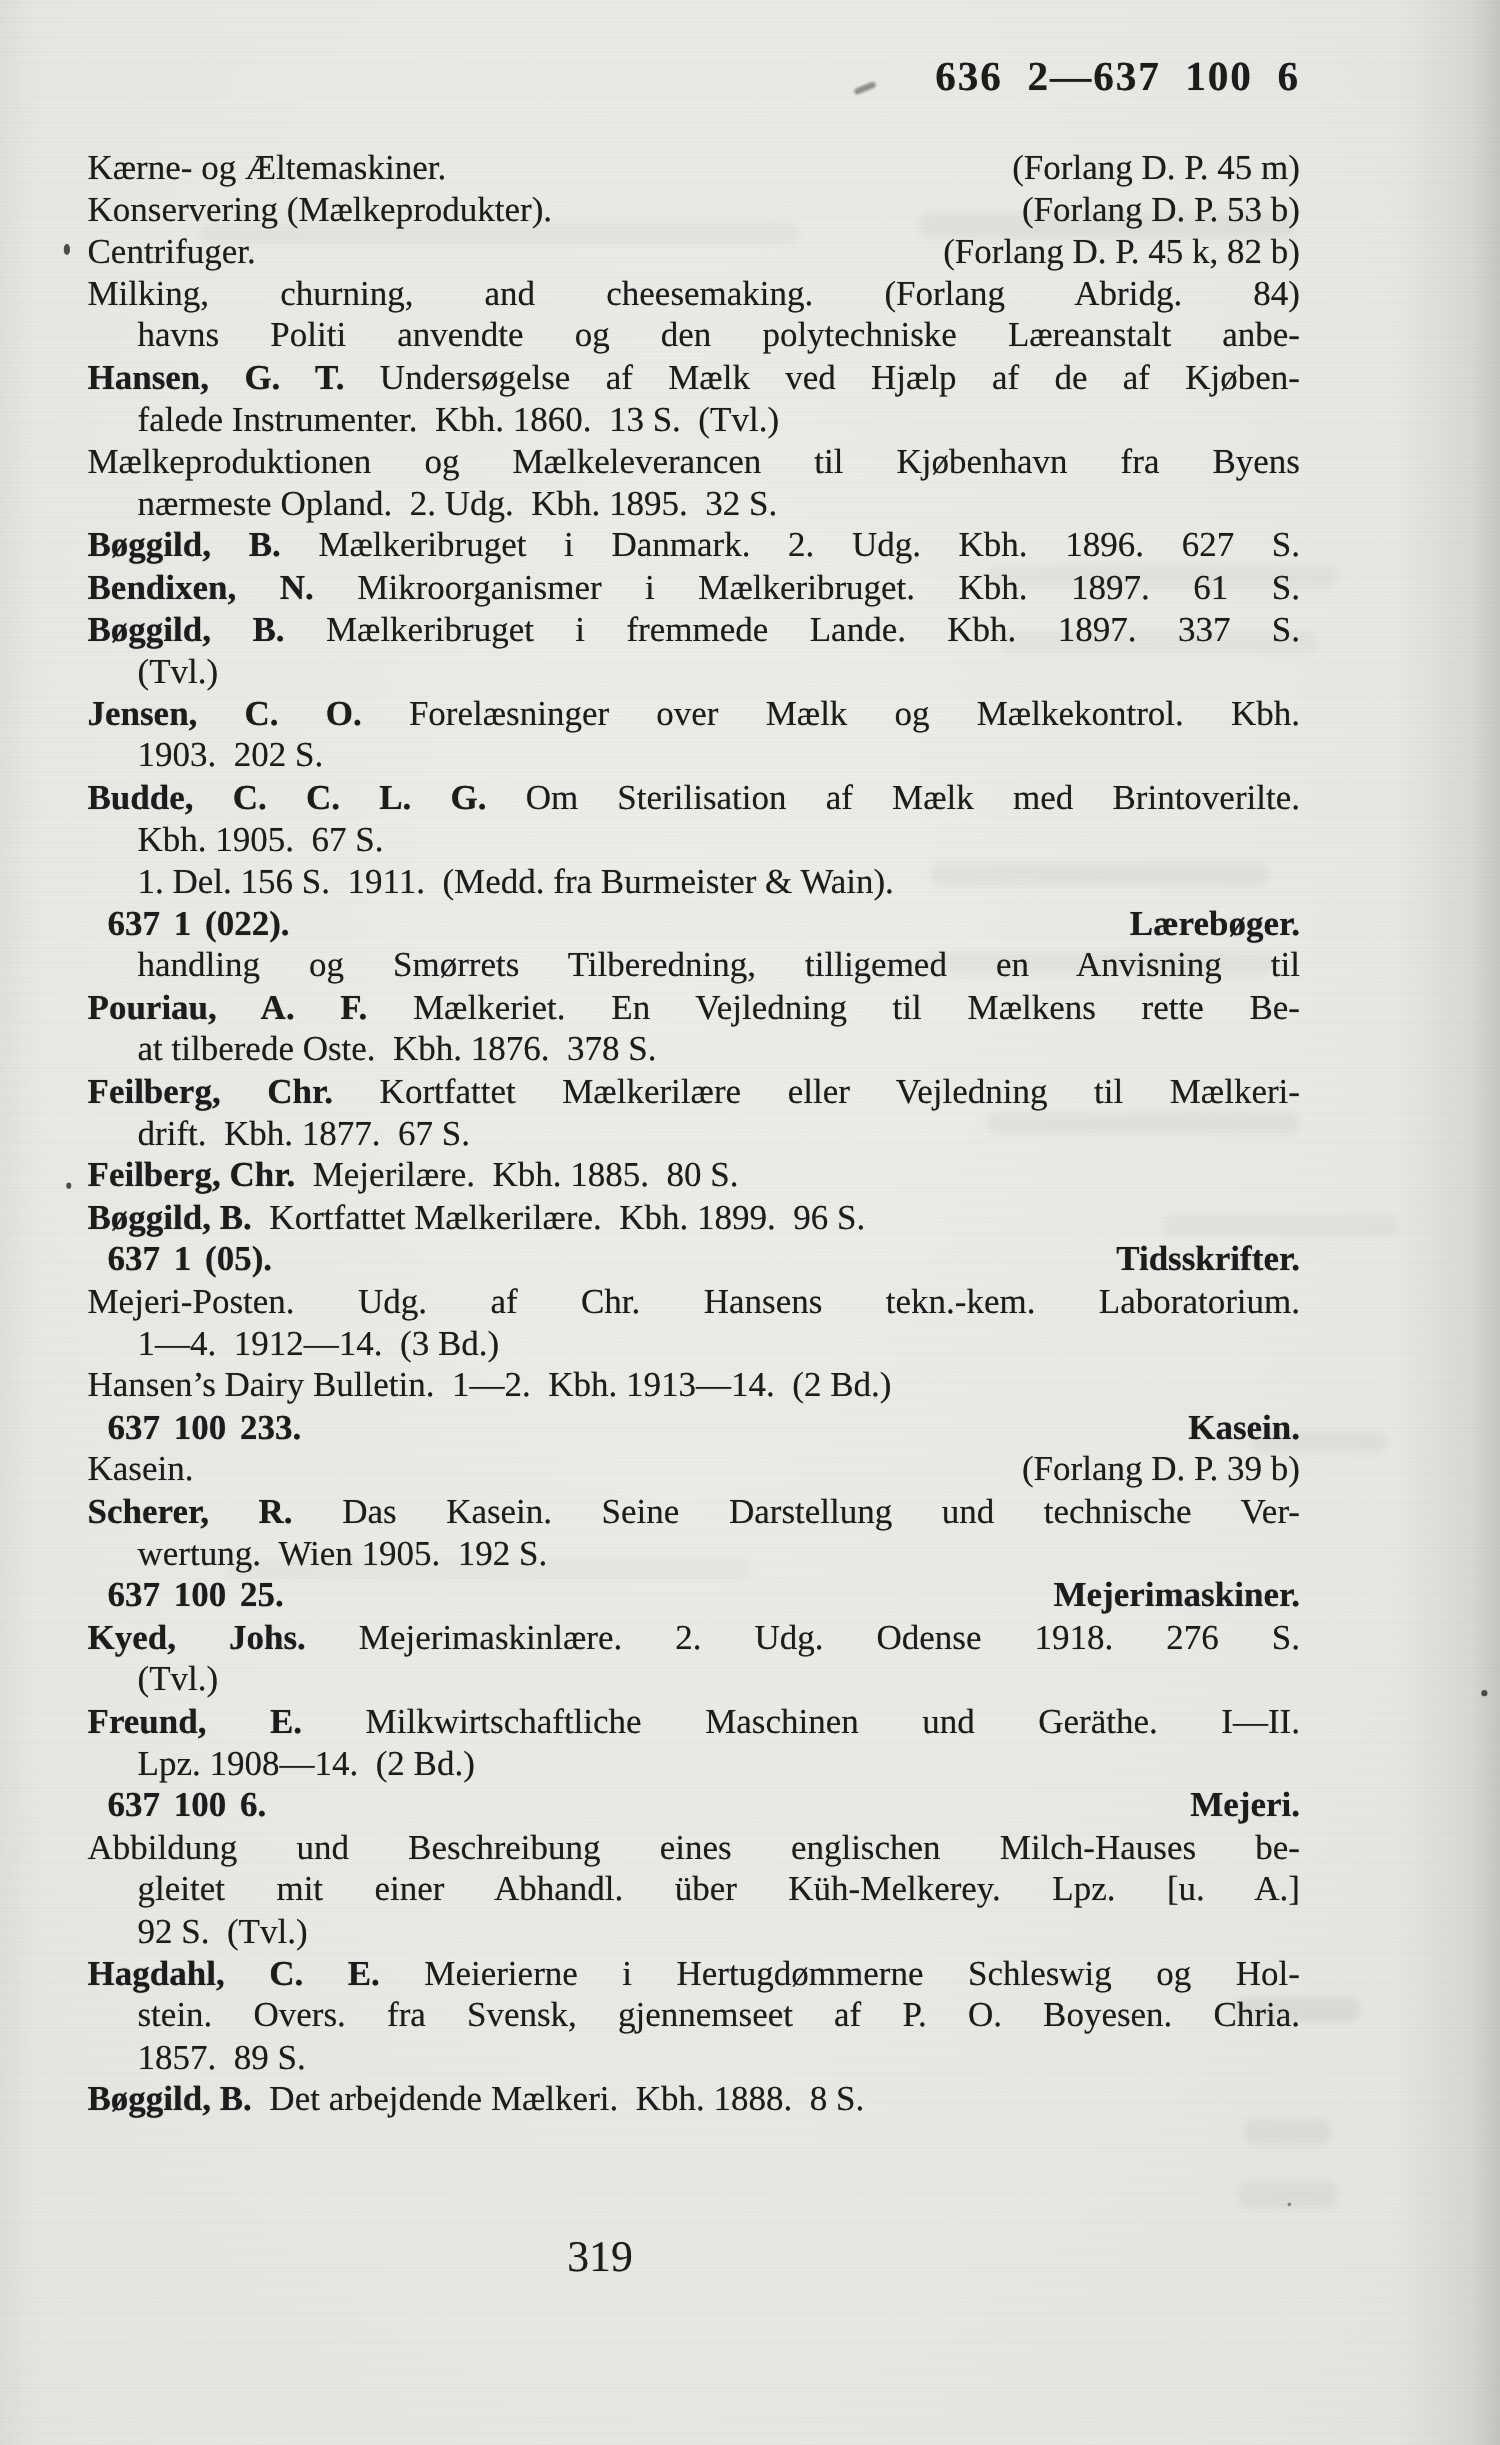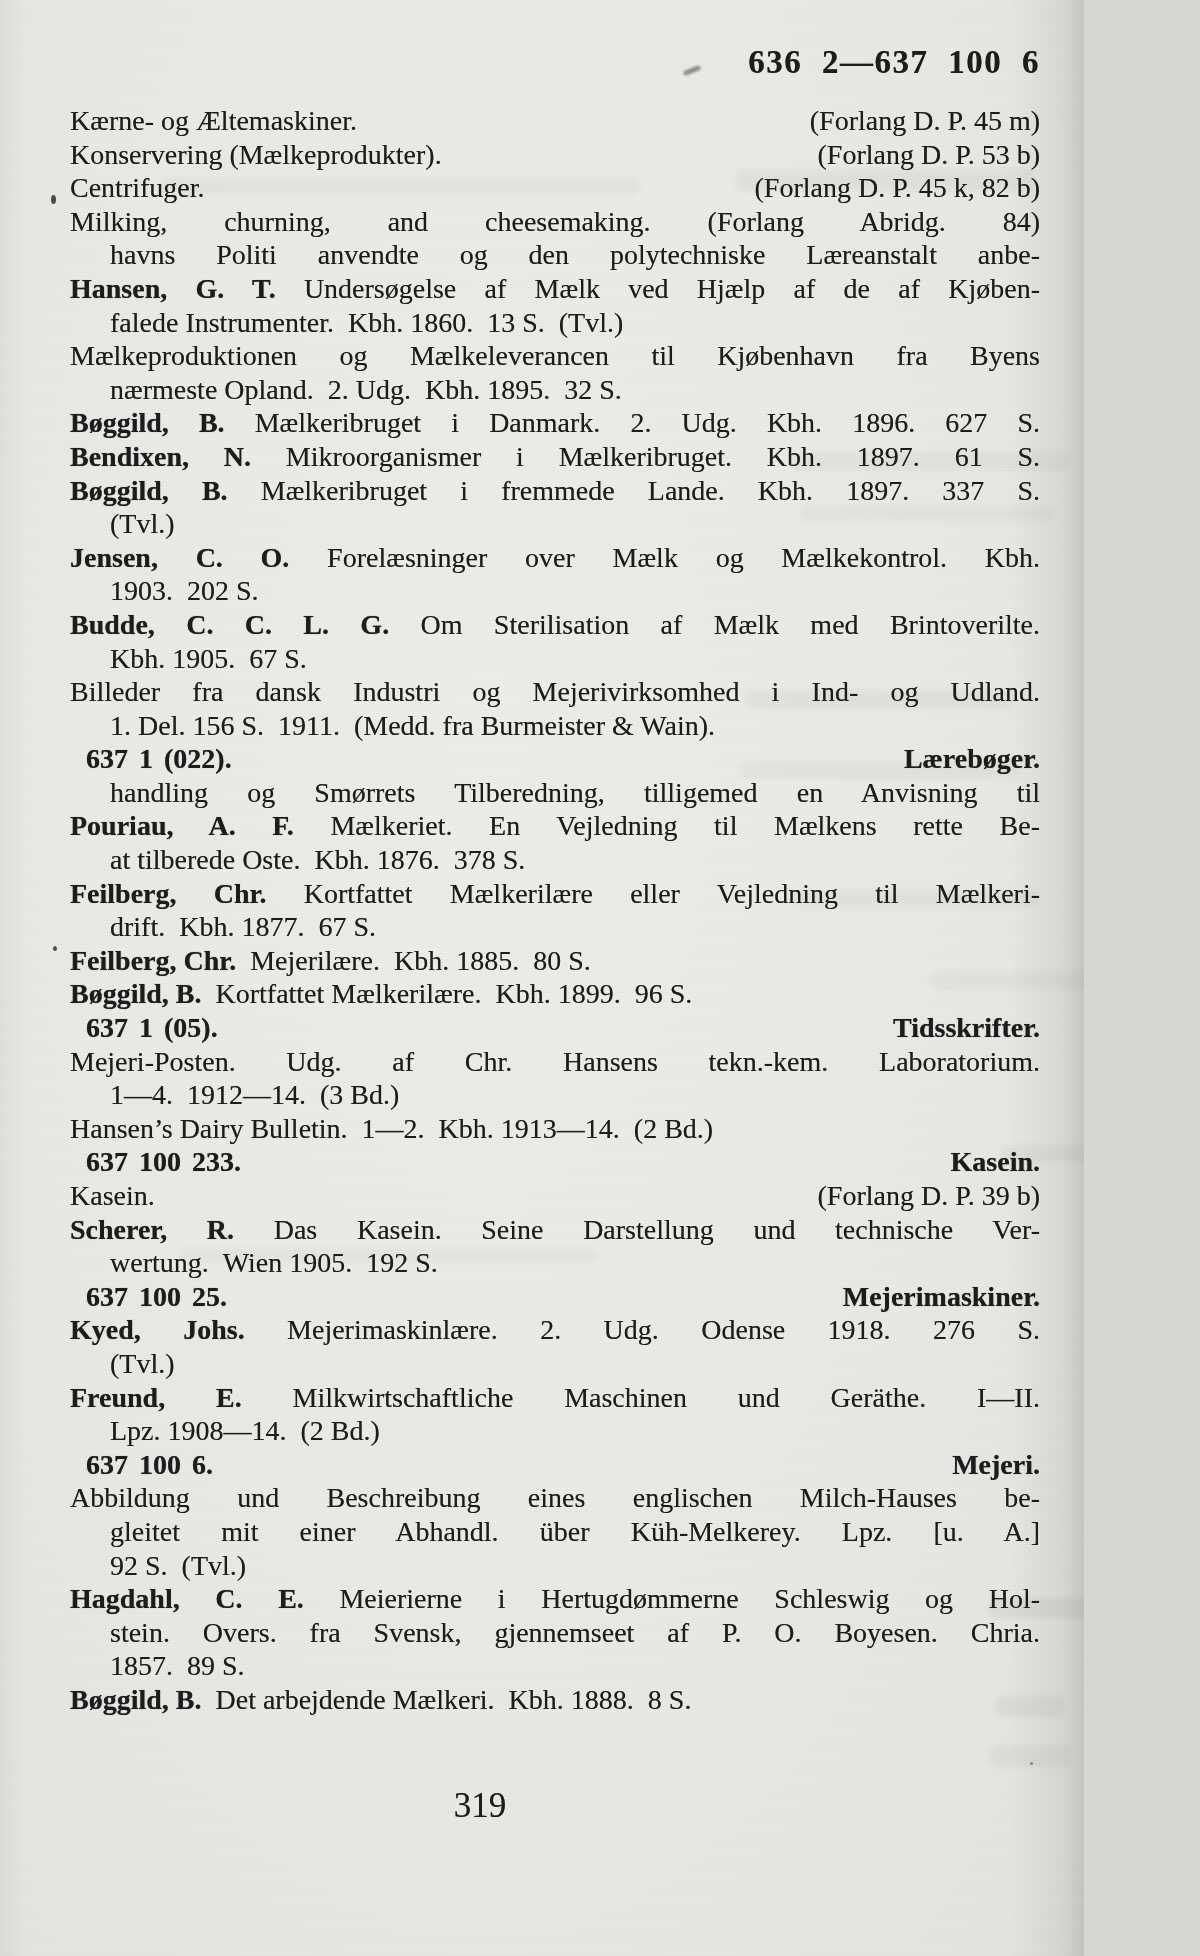--- a/index.html
+++ b/index.html
@@ -1,33 +1,33 @@
 <!DOCTYPE html>
 <html><head>
 <meta charset="utf-8">
 <style>
   html,body{margin:0;padding:0;}
   body{width:1200px;background:#d8d6d2;}
   .page{
-    position:relative;width:1084px;height:1956px;overflow:hidden;
+    position:relative;width:1200px;height:1956px;overflow:hidden;
     font-family:"Liberation Serif","DejaVu Serif",serif;
     color:#1c1c1c;
     background:
       linear-gradient(90deg, rgba(110,108,102,0.07) 0%, rgba(0,0,0,0) 2.5%),
       linear-gradient(90deg, rgba(0,0,0,0) 93%, rgba(95,93,88,0.10) 98%, rgba(70,69,64,0.20) 100%),
       repeating-linear-gradient(0deg, rgba(0,0,0,0.012) 0 1px, rgba(0,0,0,0) 1px 3px),
       repeating-linear-gradient(90deg, rgba(255,255,255,0.02) 0 1px, rgba(0,0,0,0) 1px 2px),
       radial-gradient(ellipse at 45% 38%, #edecE9 0%, #e9e8e4 55%, #e3e2de 100%);
   }
   .header{
     position:absolute;left:70px;top:42px;width:970px;height:40px;line-height:40px;
     text-align:right;font-weight:bold;font-size:33px;letter-spacing:1.5px;word-spacing:10px;
     text-shadow:0 0 0.6px rgba(25,25,25,0.6);
   }
-  .textblock{position:absolute;left:70px;top:104px;width:970px;font-size:28px;}
+  .textblock{position:absolute;left:70px;top:118px;width:970px;font-size:28px;}
   .line{
     height:33.6px;line-height:33.6px;white-space:nowrap;
     text-shadow:0 0 0.55px rgba(30,30,30,0.55);
   }
   .line b{font-weight:bold;text-shadow:0 0 0.7px rgba(20,20,20,0.65);}
   .ind{padding-left:40px;}
   .just{white-space:normal;text-align:justify;text-align-last:justify;}
   .cols{display:flex;justify-content:space-between;}
   .cols > *{white-space:nowrap;}
   .seccode{word-spacing:4px;margin-left:16px;}
@@ -87,21 +87,20 @@
       <div class="line just"><span>Mælkeproduktionen og Mælkeleverancen til Kjøbenhavn fra Byens</span></div>
       <div class="line ind"><span>nærmeste Opland. 2. Udg. Kbh. 1895. 32 S.</span></div>
       <div class="line just"><b>Bøggild, B.</b><span> Mælkeribruget i Danmark. 2. Udg. Kbh. 1896. 627 S.</span></div>
       <div class="line just"><b>Bendixen, N.</b><span> Mikroorganismer i Mælkeribruget. Kbh. 1897. 61 S.</span></div>
       <div class="line just"><b>Bøggild, B.</b><span> Mælkeribruget i fremmede Lande. Kbh. 1897. 337 S.</span></div>
       <div class="line ind"><span>(Tvl.)</span></div>
       <div class="line just"><b>Jensen, C. O.</b><span> Forelæsninger over Mælk og Mælkekontrol. Kbh.</span></div>
       <div class="line ind"><span>1903. 202 S.</span></div>
       <div class="line just"><b>Budde, C. C. L. G.</b><span> Om Sterilisation af Mælk med Brintoverilte.</span></div>
       <div class="line ind"><span>Kbh. 1905. 67 S.</span></div>
-      <div class="line just"><span>Billeder fra dansk Industri og Mejerivirksomhed i Ind- og Udland.</span></div>
       <div class="line ind"><span>1. Del. 156 S. 1911. (Medd. fra Burmeister &amp; Wain).</span></div>
       <div class="line cols">
         <span class="seccode"><b>637 1 (022).</b></span>
         <b>Lærebøger.</b>
       </div>
       <div class="line ind just"><span>handling og Smørrets Tilberedning, tilligemed en Anvisning til</span></div>
       <div class="line just"><b>Pouriau, A. F.</b><span> Mælkeriet. En Vejledning til Mælkens rette Be-</span></div>
       <div class="line ind"><span>at tilberede Oste. Kbh. 1876. 378 S.</span></div>
       <div class="line just"><b>Feilberg, Chr.</b><span> Kortfattet Mælkerilære eller Vejledning til Mælkeri-</span></div>
       <div class="line ind"><span>drift. Kbh. 1877. 67 S.</span></div>

